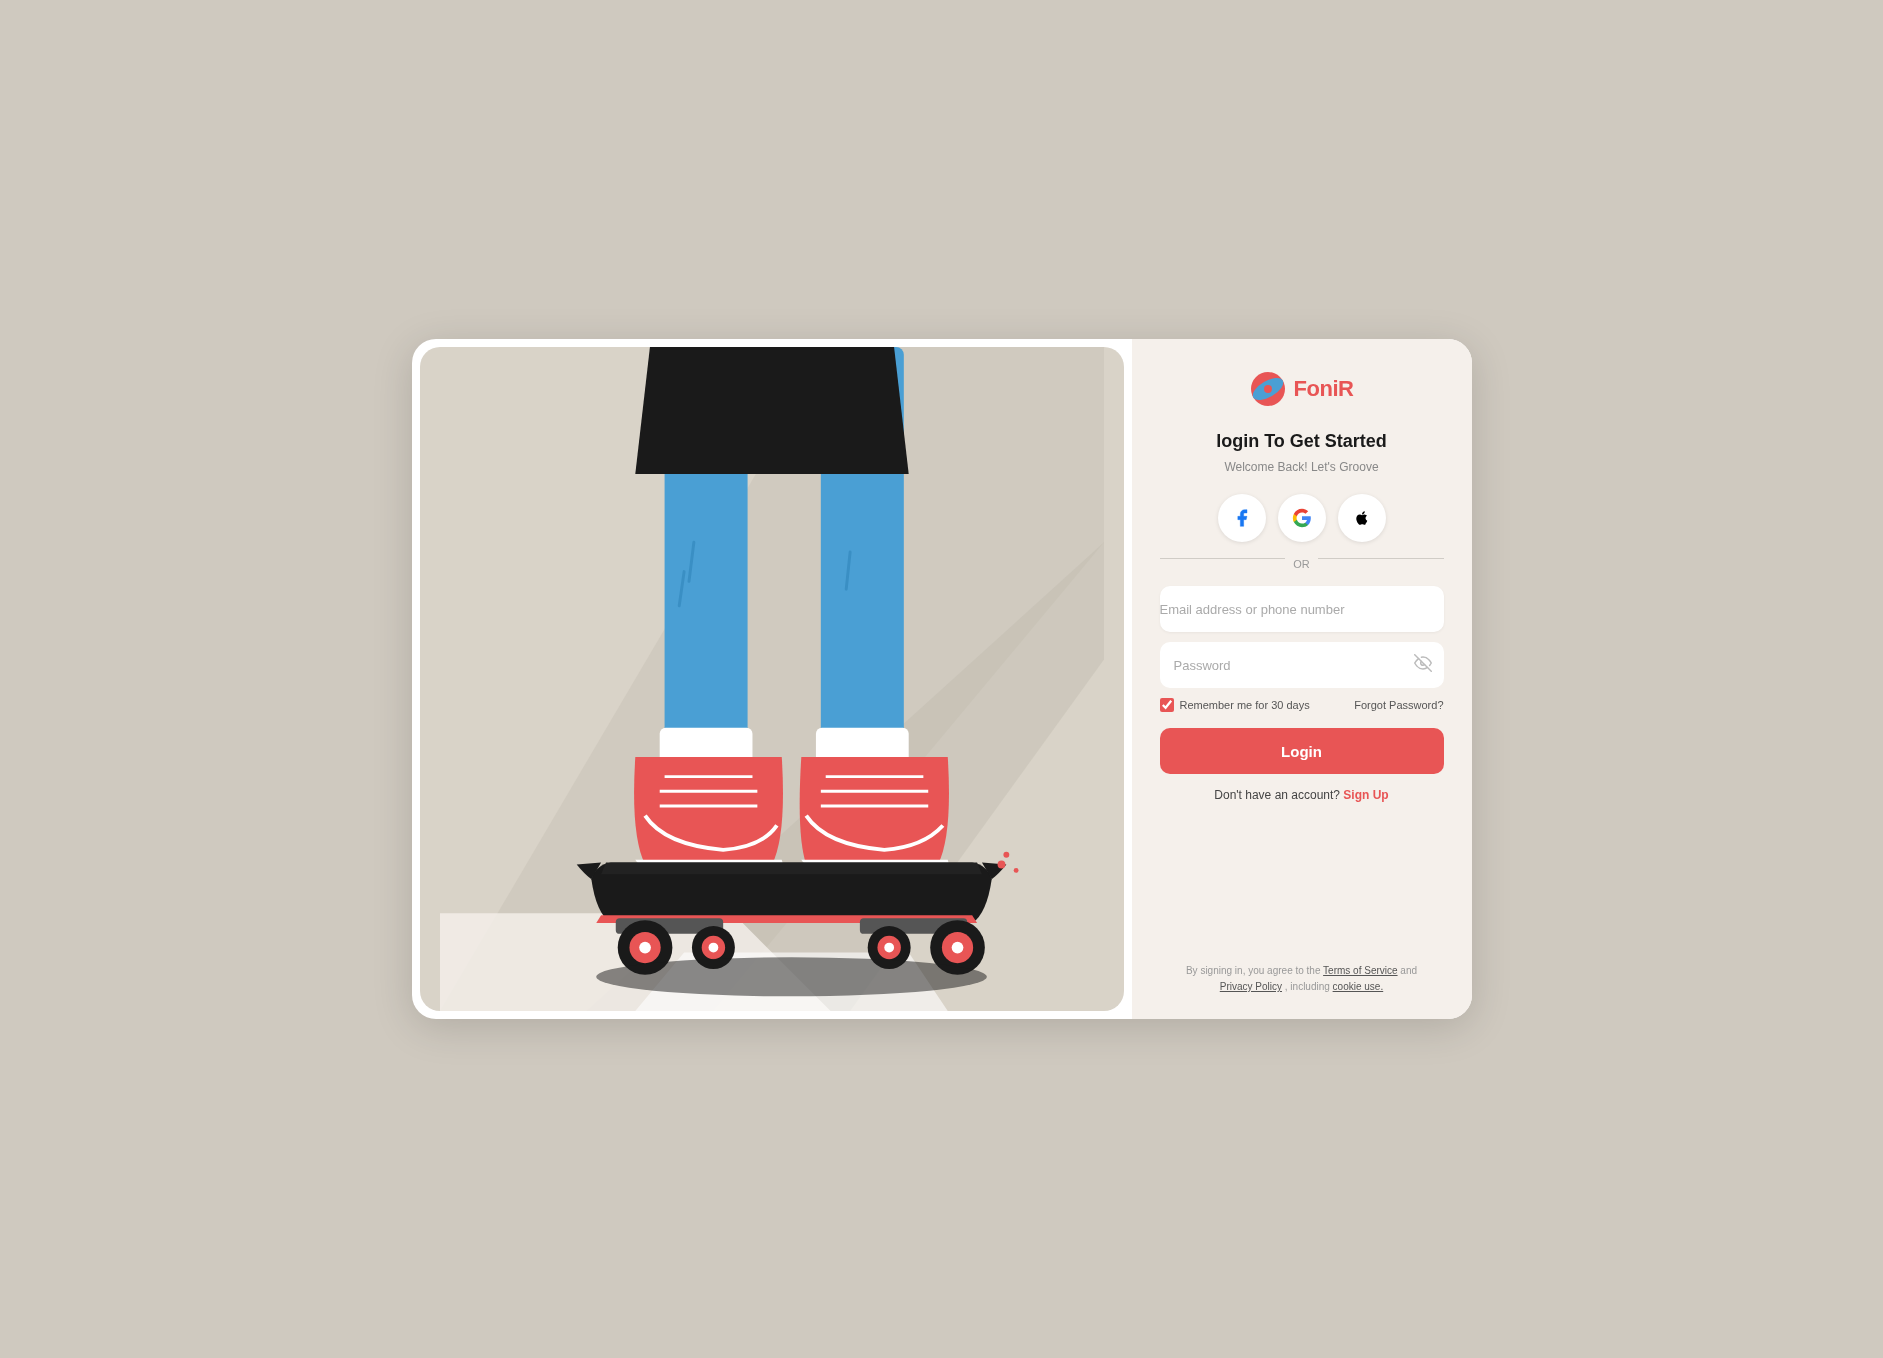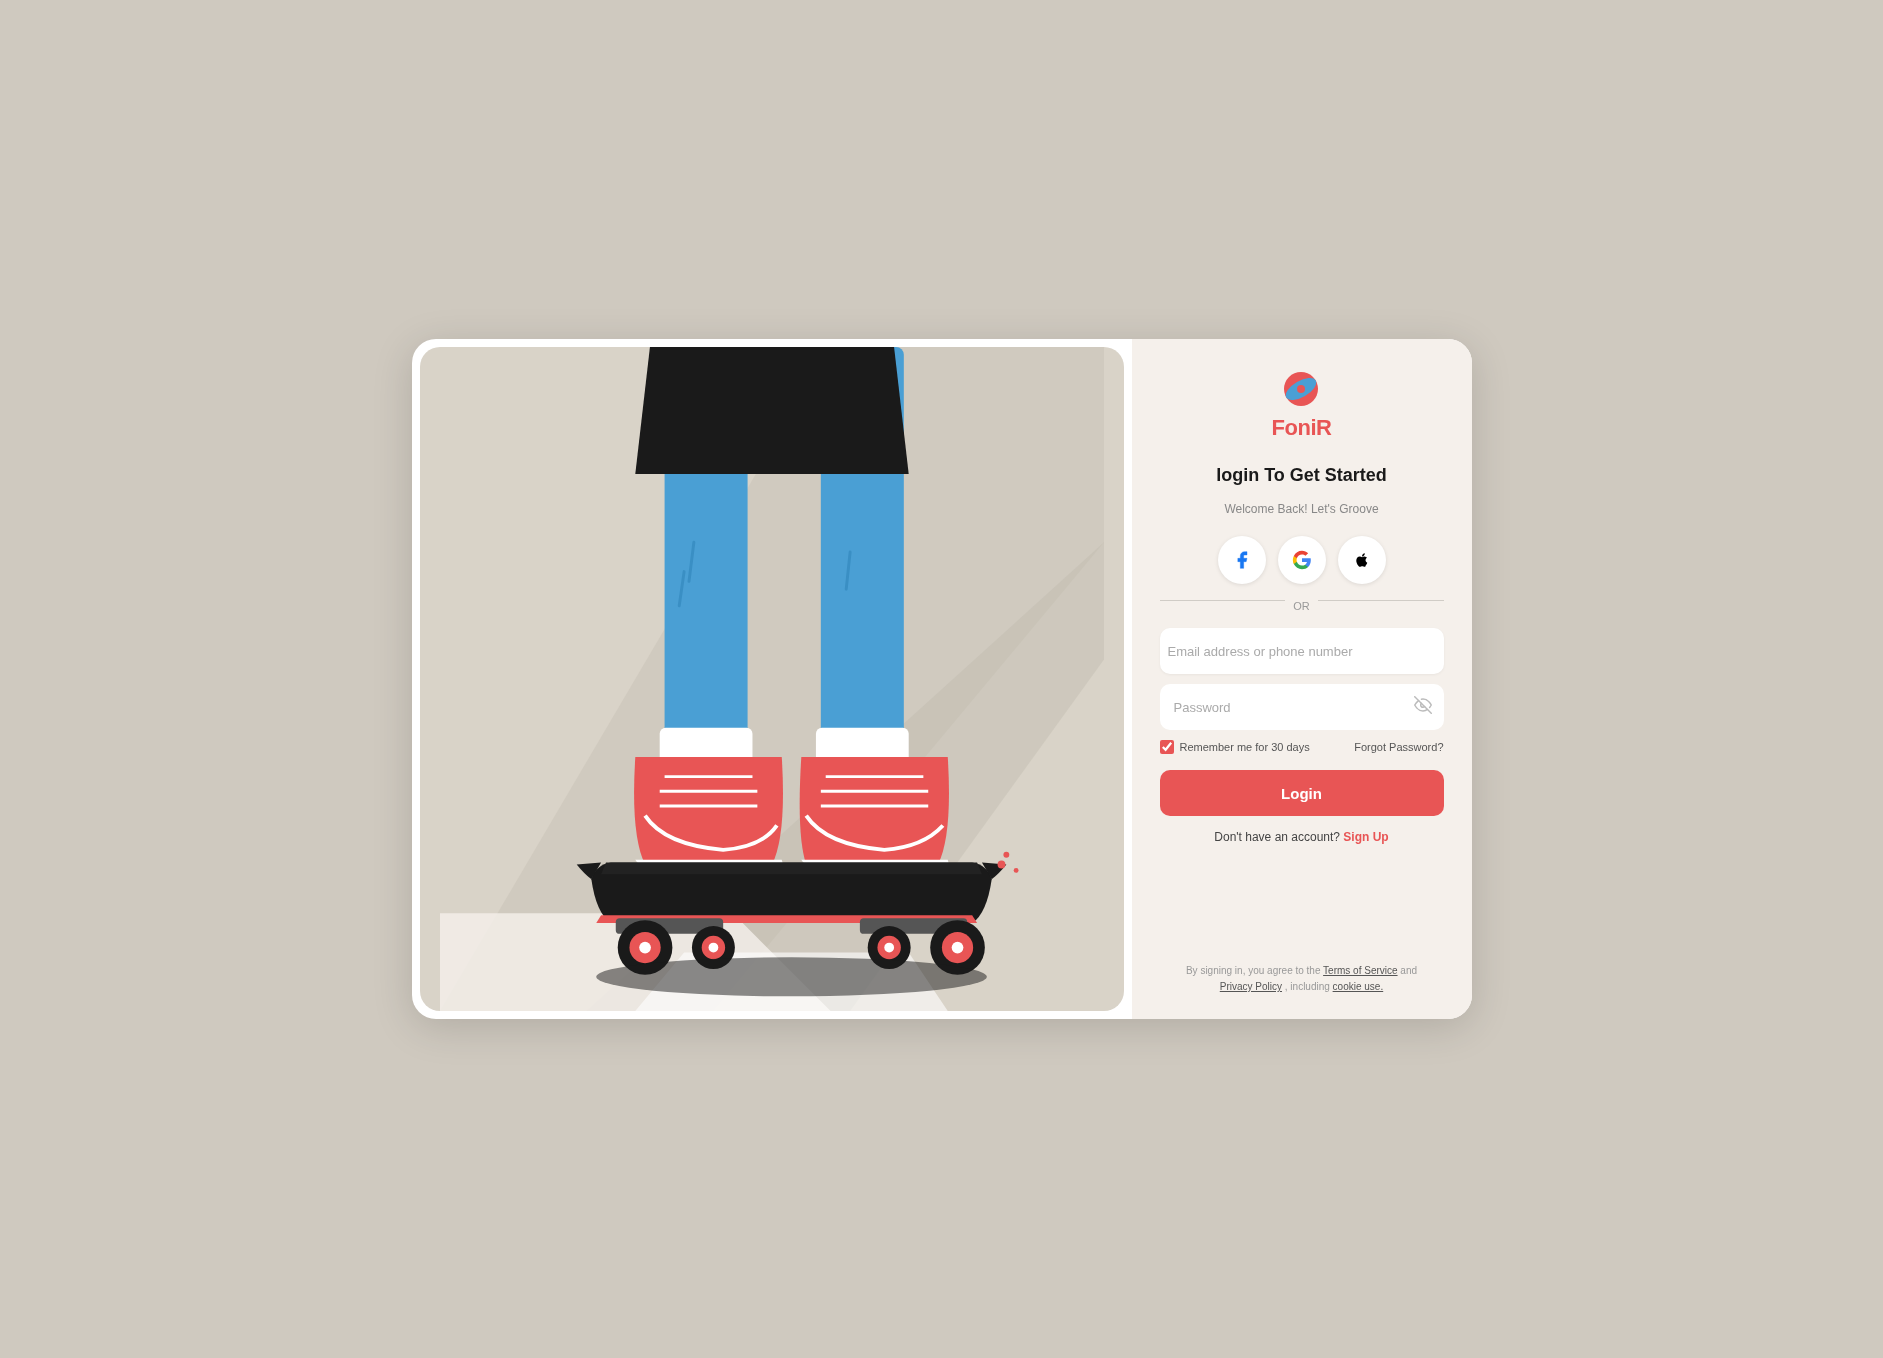--- a/index.html
+++ b/index.html
@@ -42,40 +42,39 @@
       flex-direction: column;
       align-items: center;
       padding: 32px 28px 24px;
     }
 
     .logo-area {
       display: flex;
       align-items: center;
       gap: 8px;
       margin-bottom: 24px;
-      flex-direction: column;
     }
 
     .logo-icon {
       width: 36px;
       height: 36px;
     }
 
     .logo-text {
       font-size: 22px;
       font-weight: 700;
       color: #e85555;
       letter-spacing: -0.5px;
     }
 
     .login-title {
       font-size: 18px;
       font-weight: 700;
       color: #1a1a1a;
-      margin-bottom: 16px;
+      margin-bottom: 8px;
       text-align: center;
     }
 
     .login-subtitle {
       font-size: 12px;
       color: #888;
       margin-bottom: 20px;
       text-align: center;
     }
 
@@ -118,21 +117,21 @@
       color: #999;
       font-weight: 500;
     }
 
     .input-field {
       width: 100%;
       height: 46px;
       background: #fff;
       border: none;
       border-radius: 10px;
-      padding: 0 8px;
+      padding: 0 0;
       font-size: 13px;
       color: #a16207;
       outline: none;
       margin-bottom: 10px;
       box-shadow: 0 1px 3px rgba(0,0,0,0.05);
     }
 
     .input-field::placeholder {
       color: #aaa;
     }

